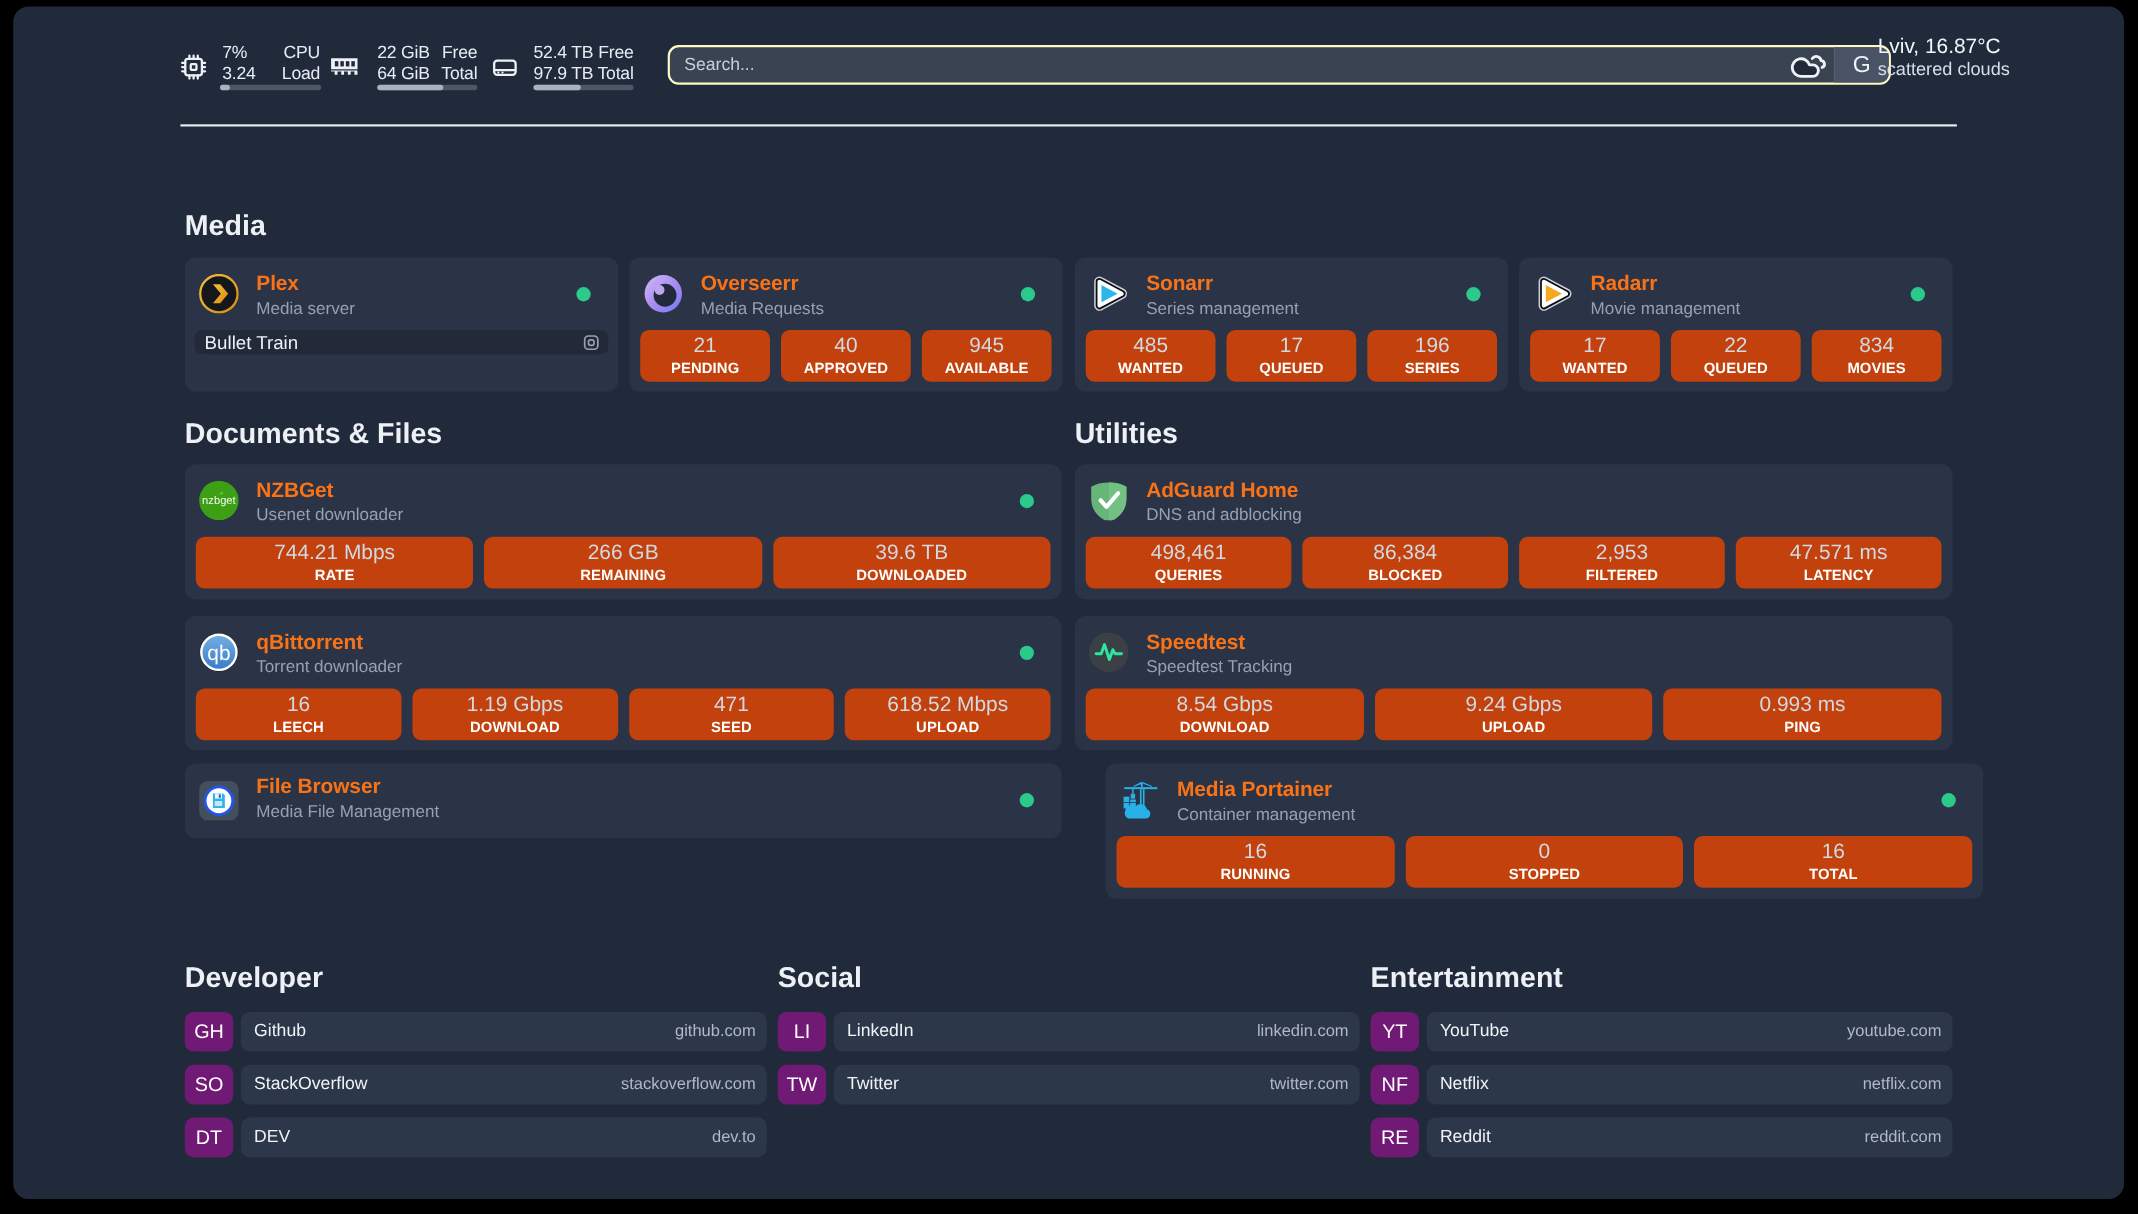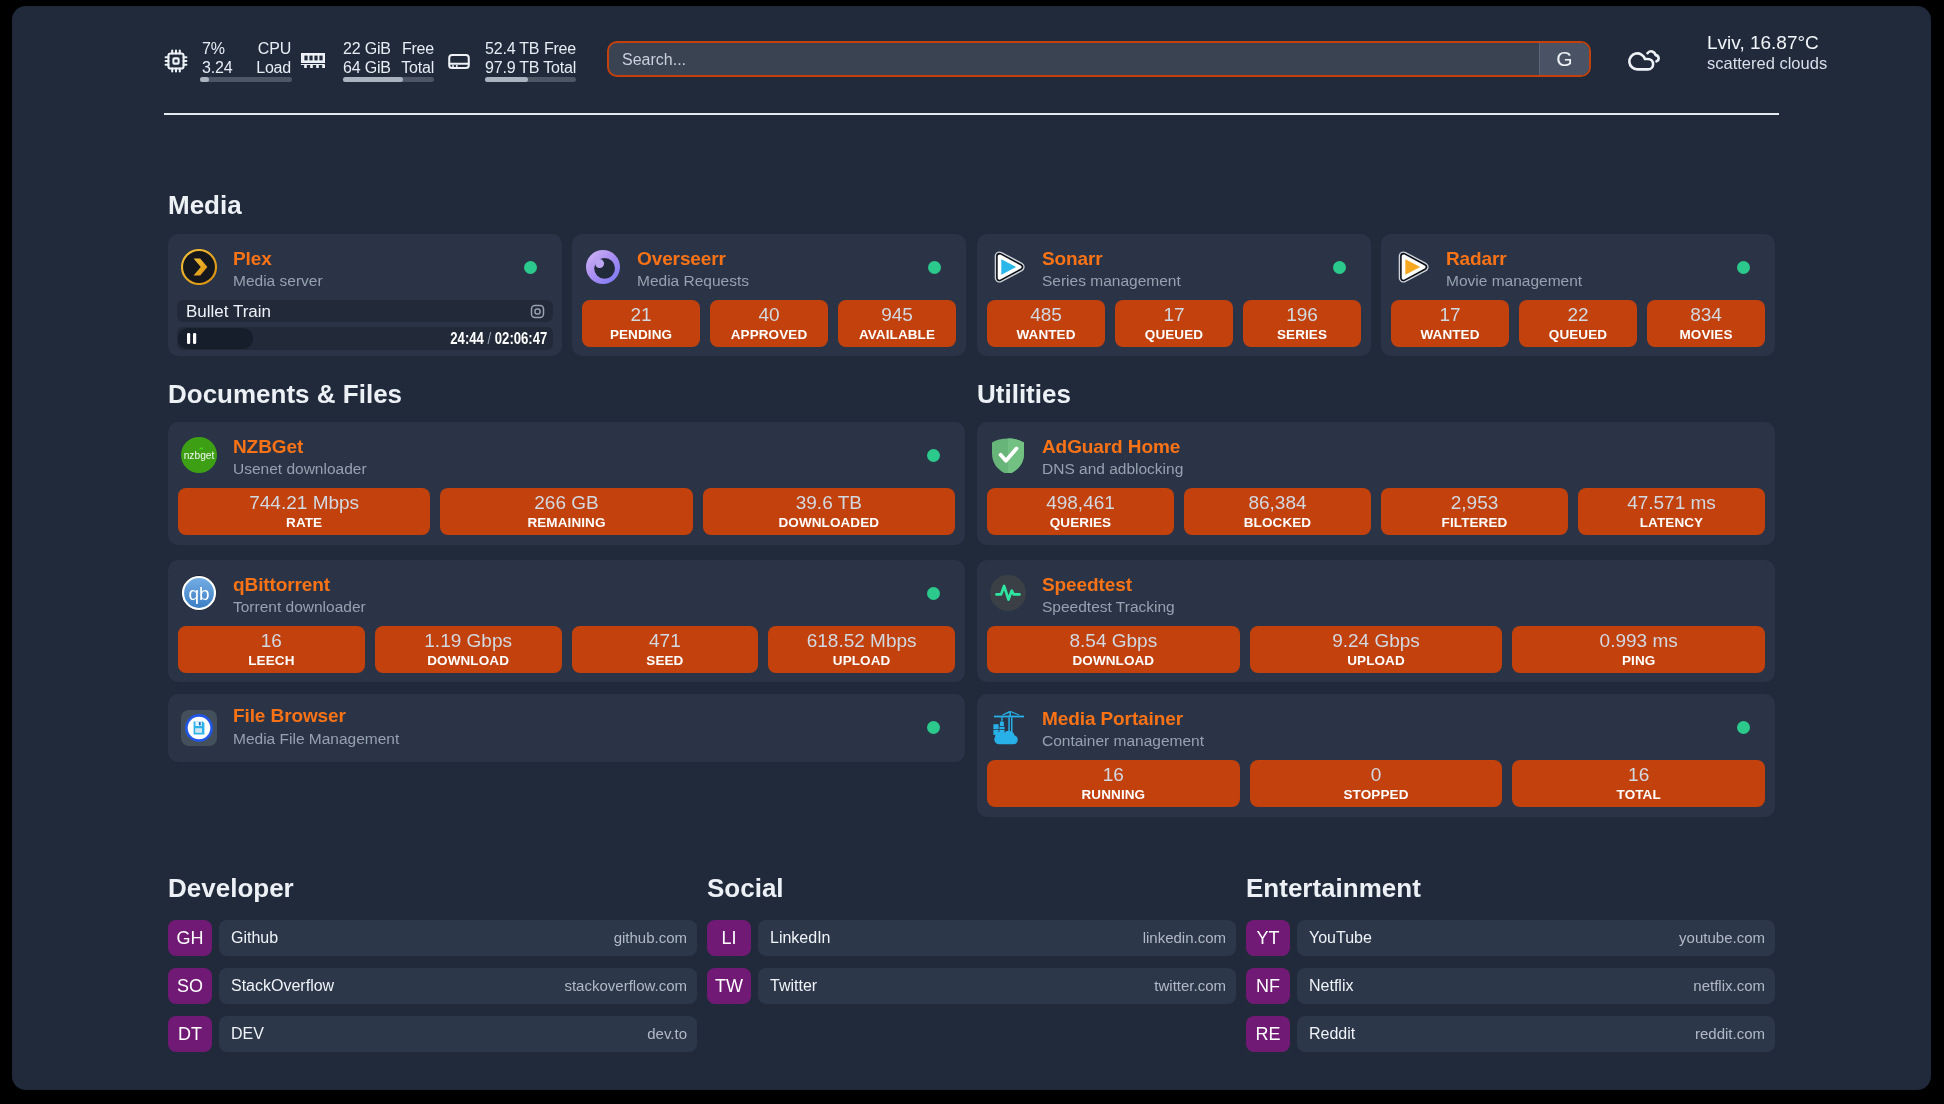--- a/index.html
+++ b/index.html
@@ -6,21 +6,21 @@
 html,body { width:1944px; height:1104px; background:#000; font-family:"Liberation Sans", sans-serif; overflow:hidden; }
 .page { position:relative; width:1944px; height:1104px; background:#000; }
 .frame { position:absolute; left:12px; top:6px; width:1919px; height:1084px; background:#202a3b; border-radius:14px; }
 
 .sysicon { position:absolute; color:#eef2f7; }
 .syscol { position:absolute; color:#e8edf4; font-size:16px; line-height:18.5px; letter-spacing:-0.2px; }
 .syscol.r { text-align:right; }
 .sysbar-track { position:absolute; height:5px; border-radius:2.5px; background:#4d5665; }
 .sysbar-fill { position:absolute; height:5px; border-radius:2.5px; background:#a9b2bf; }
 
-.search { position:absolute; left:607px; top:41px; width:984px; height:36px; border:2px solid #c2410c; border-radius:10px; background:#3a4352;padding-left:35px; }
+.search { position:absolute; left:607px; top:41px; width:1112px; height:36px; border:2px solid #fef9c3; border-radius:10px; background:#3a4352;padding-left:35px; }
 .search .ph { position:absolute; left:13px; top:8px; font-size:16px; color:#c9d0dc; }
 .search .gbox { position:absolute; right:0; top:0; width:50px; height:32px; background:#4a5365; border-radius:0 8px 8px 0; border-left:1px solid #5c6577; }
 .search .gbox span { position:absolute; left:0; right:0; top:4px; text-align:center; font-size:21px; font-weight:400; color:#eef1f6; }
 .weather-txt { position:absolute; left:1679px; top:32px; color:#f2f5f9;margin-left:28px; }
 .weather-txt .l1 { font-size:19px; line-height:21px; }
 .weather-txt .l2 { font-size:16.5px; line-height:21px; color:#d9dfe8; }
 .divider { position:absolute; left:164px; top:113px; width:1615px; height:2px; background:#e6ebf1; }
 
 .sect { position:absolute; color:#edf1f6; font-size:26px; font-weight:600; line-height:26px; }
 .card { position:absolute; background:#2a3446; border-radius:10px; }
@@ -115,28 +115,20 @@
   <div class="title">Plex</div>
   <div class="sub">Media server</div>
   <div class="dot"></div>
   <div class="mrow" style="top:66px; height:22px;">
     <span style="position:absolute; left:9px; top:2px; font-size:17px; color:#eef2f7;">Bullet Train</span>
     <svg style="position:absolute; right:8px; top:4px;" width="15" height="15" viewBox="0 0 15 15" fill="none" stroke="#99a2b1" stroke-width="1.5">
           <rect x="1.5" y="1.5" width="12" height="12" rx="3.4"></rect>
           <rect x="5" y="5" width="5" height="5" rx="2"></rect>
         </svg>
   </div>
-  <div class="mrow" style="top:93px; height:23px;">
-    <div class="pill"></div>
-    <svg style="position:absolute; left:9px; top:6px;" width="12" height="11" viewBox="0 0 12 11">
-          <rect x="1" y="0" width="3.2" height="11" rx="1.2" fill="#fff"></rect>
-          <rect x="7" y="0" width="3.2" height="11" rx="1.2" fill="#fff"></rect>
-        </svg>
-    <span style="position:absolute; right:6px; top:3px; font-size:16px; font-weight:700; color:#fff; transform:scaleX(0.82); transform-origin:100% 50%; white-space:nowrap; display:inline-block;">24:44<span style="color:#9aa4b3; font-weight:400;"> / </span>02:06:47</span>
-  </div>
 </div>
 <div class="card" style="left:572px; top:234px; width:394px; height:122px;">
   <svg class="icon36" viewBox="0 0 36 36">
     <defs>
           <linearGradient id="ovsg" x1="0" y1="0" x2="1" y2="1">
             <stop offset="0" stop-color="#d3b9f5"></stop>
             <stop offset="0.5" stop-color="#a98df2"></stop>
             <stop offset="1" stop-color="#7577f5"></stop>
           </linearGradient>
         </defs>
@@ -327,21 +319,21 @@
     <div class="stat">
           <div class="v">9.24 Gbps</div>
           <div class="l">UPLOAD</div>
         </div>
     <div class="stat">
           <div class="v">0.993 ms</div>
           <div class="l">PING</div>
         </div>
   </div>
 </div>
-<div class="card" style="left:977px; top:694px; width:798px; height:123px;">
+<div class="card" style="left:1005px; top:694px; width:798px; height:123px;">
   <svg class="icon36" viewBox="0 0 36 36" fill="#28b0e8">
     <path d="M19.2 2 l1.2 1.6 -8 2.9 v-1 z"></path>
     <path d="M20.8 2 l8.4 3.5 v1 l-8 -2.9 z"></path>
     <rect x="19.3" y="2" width="1.6" height="5"></rect>
     <rect x="4" y="6.6" width="30" height="1.8"></rect>
     <rect x="18.3" y="8.4" width="1.5" height="17"></rect>
     <rect x="21" y="8.4" width="1.5" height="17"></rect>
     <rect x="11.2" y="8.4" width="1.4" height="4"></rect>
     <rect x="9.9" y="12.6" width="4" height="4.4"></rect>
     <g>

